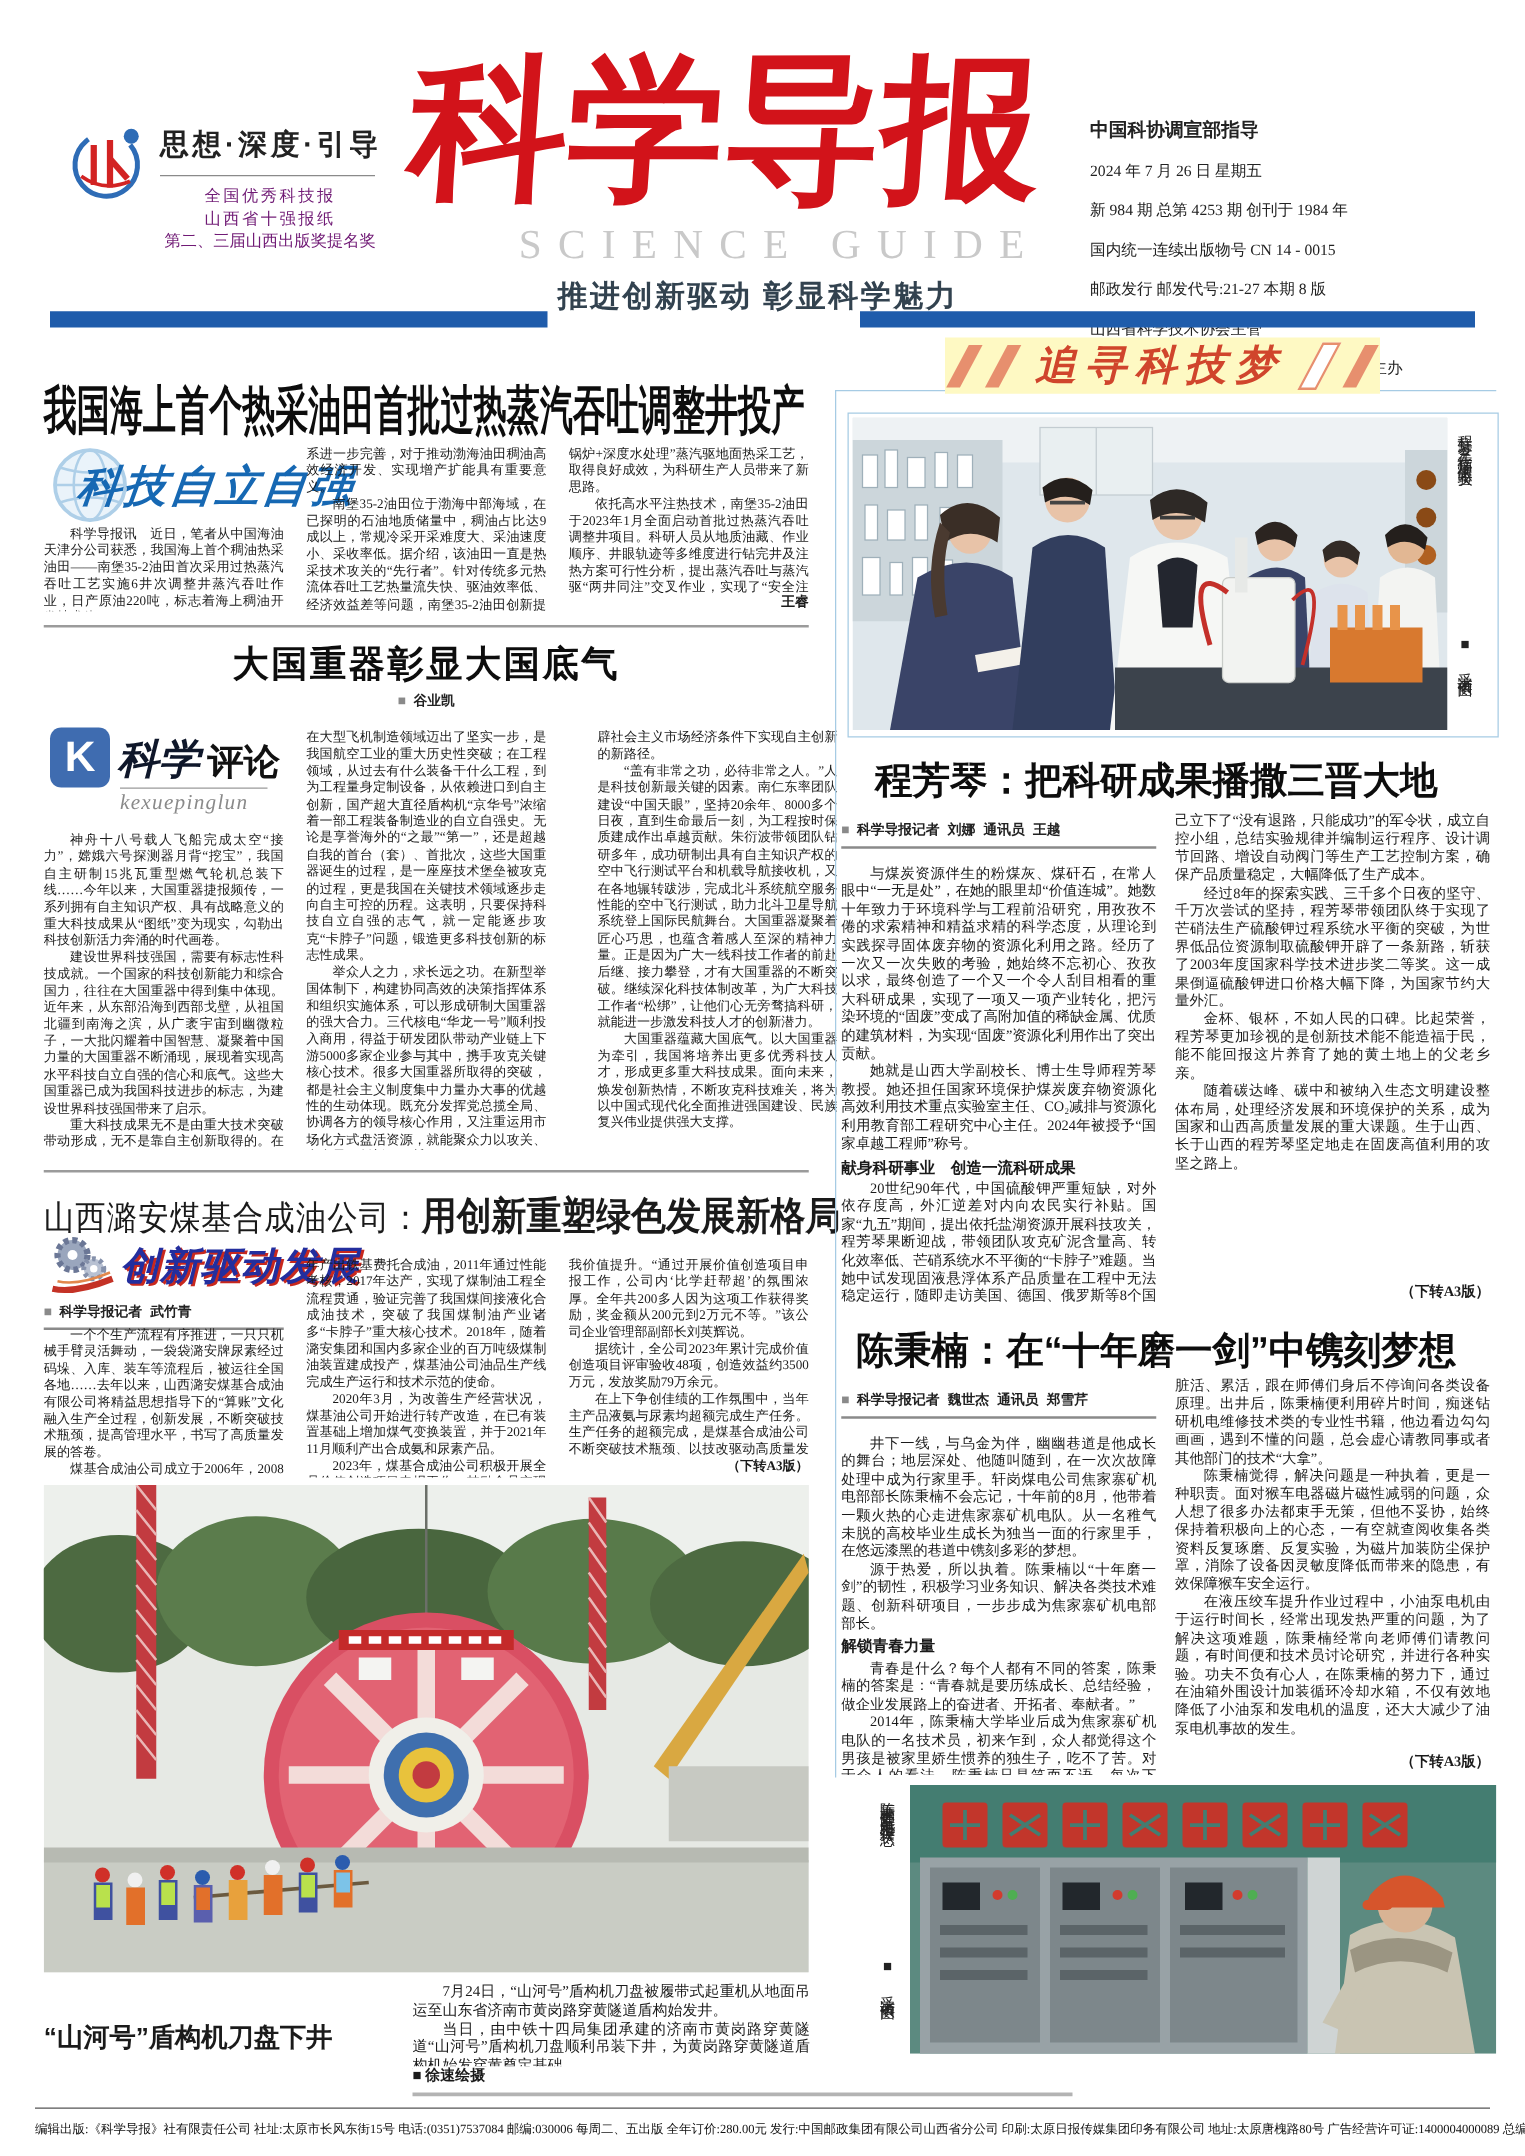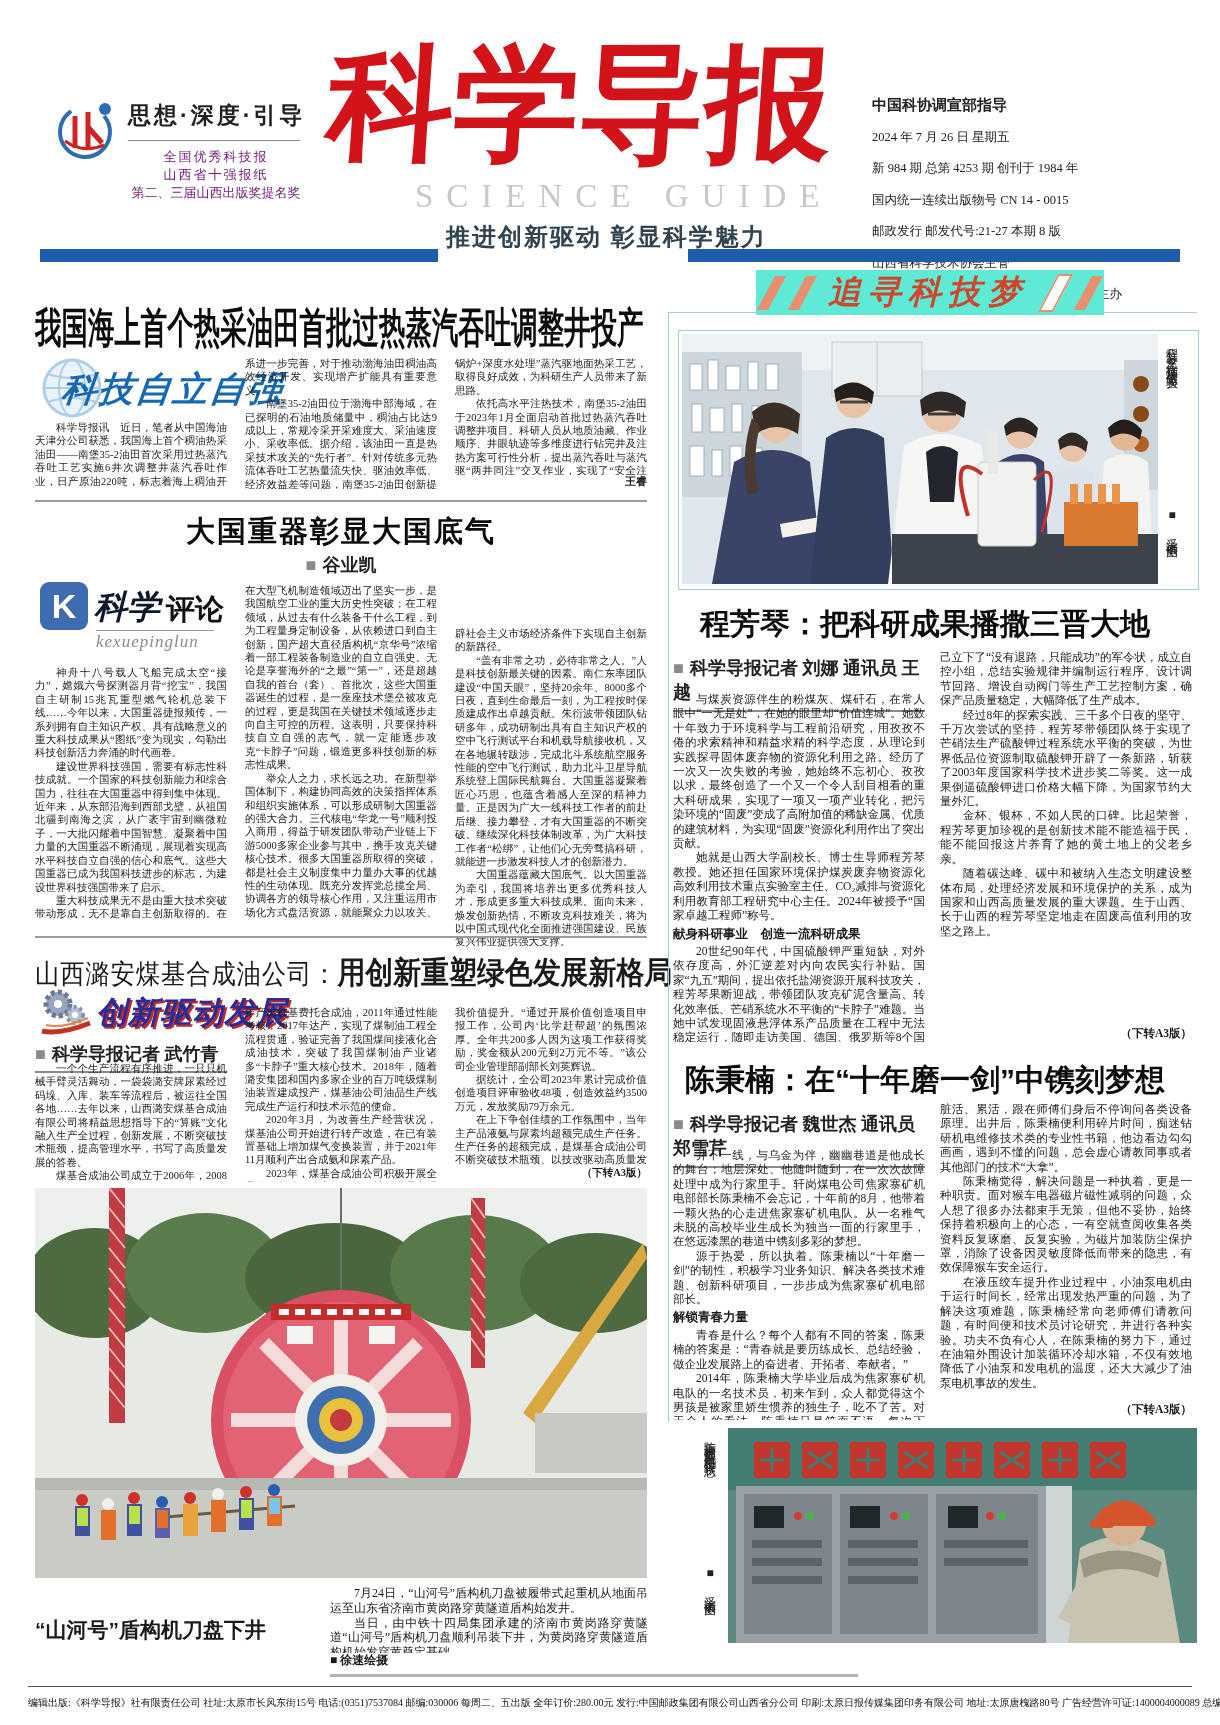--- a/index.html
+++ b/index.html
@@ -19,21 +19,21 @@
   .bluebar{height:13px;background:#1f5cab;}
   .slogan{font-size:24px;font-weight:bold;color:#32424f;letter-spacing:2px;white-space:nowrap;
           font-family:"Liberation Sans",sans-serif;}
   
   .colL{position:absolute;width:192px;font-size:10.5px;line-height:13.4px;text-align:justify;overflow:hidden;}
   .colR{position:absolute;width:252px;font-size:11.5px;line-height:14.4px;text-align:justify;overflow:hidden;}
   .colL p,.colR p,.capt p{margin:0;text-indent:2em;}
   .cont p:first-child{text-indent:0;}
   .jump{text-align:right;font-weight:bold;text-indent:0;}
   .subhead{font-weight:bold;font-size:12.5px;margin:4px 0 3px;font-family:"Liberation Sans",sans-serif;}
-  .byline{font-weight:bold;font-size:18px;color:#222;font-family:Liberation Serif, serif;}
+  .byline{font-weight:bold;font-size:11px;color:#222;font-family:Liberation Mono, monospace;}
   .byline .sq{color:#8a8a8a;margin-right:6px;}
   .rule{background:#9b9b9b;height:2px;}
   .author{ text-align:right;font-weight:bold;font-size:11px;}
   
   .lead-head span{display:inline-block;font-size:42px;font-weight:900;white-space:nowrap;
       transform:scaleX(0.63);transform-origin:0 50%;font-family:"Liberation Sans",sans-serif;color:#0d0d0d;}
   .h2c{font-size:29px;font-weight:900;letter-spacing:2px;text-align:center;font-family:"Liberation Sans",sans-serif;color:#0d0d0d;white-space:nowrap;}
   .h2r{font-size:30px;font-weight:900;text-align:center;font-family:"Liberation Sans",sans-serif;color:#0d0d0d;white-space:nowrap;}
   .luan-head{white-space:nowrap;transform:scaleX(0.9);transform-origin:0 50%;}
   .luan-head .kick{font-size:27px;font-weight:500;letter-spacing:1px;font-family:"Liberation Sans",sans-serif;}
@@ -44,21 +44,21 @@
   .kbox{width:48px;height:48px;background:#3f6cb0;border-radius:9px;color:#fff;font-weight:900;
       font-size:34px;text-align:center;line-height:48px;font-family:"Liberation Sans",sans-serif;}
   .kred{font-size:33px;font-weight:900;color:#0f172a;font-style:italic;font-family:"Liberation Serif",serif;}
   .kblack{font-size:29px;font-weight:900;color:#111;font-family:"Liberation Sans",sans-serif;}
   .kpin{font-size:17px;font-style:italic;color:#8a8a8a;border-top:1px solid #9a9a9a;padding-top:1px;letter-spacing:1px;}
   .gearbadge{font-size:31px;font-weight:900;font-style:italic;color:#232e9e;letter-spacing:1px;white-space:nowrap;
       text-shadow:2px 2px 0 #c8281e;font-family:"Liberation Sans",sans-serif;}
   
   .frameV{width:1px;background:#a6cbe4;}
   .frameH{height:1px;background:#a6cbe4;}
-  .banner{display:flex;align-items:center;gap:20px;background:#5eead4;padding:0 10px;}
+  .banner{display:flex;align-items:center;gap:20px;background:#fef9c3;padding:0 10px;}
   .slash{width:11px;height:34px;background:#e78f6e;transform:skewX(-28deg);}
   .slash.outline{background:#fff;border:2px solid #e78f6e;}
   .banner-text{font-size:33px;font-weight:900;font-style:italic;color:#d0452c;letter-spacing:7px;white-space:nowrap;
       font-family:"Liberation Serif",serif;}
   .vcap{writing-mode:vertical-rl;font-size:12px;letter-spacing:2px;color:#222;}
   
   .capt{font-size:12px;line-height:14.8px;text-align:justify;}
   .capt-title{font-size:21px;font-weight:900;font-family:"Liberation Sans",sans-serif;white-space:nowrap;}
   .credit{text-align:left;font-weight:bold;}
   
@@ -153,21 +153,21 @@
 
   <div class="colL" style="left:35px;top:666px;height:254px;">
       <p>神舟十八号载人飞船完成太空“接力”，嫦娥六号探测器月背“挖宝”，我国自主研制15兆瓦重型燃气轮机总装下线……今年以来，大国重器捷报频传，一系列拥有自主知识产权、具有战略意义的重大科技成果从“图纸”变为现实，勾勒出科技创新活力奔涌的时代画卷。</p>
       <p>建设世界科技强国，需要有标志性科技成就。一个国家的科技创新能力和综合国力，往往在大国重器中得到集中体现。近年来，从东部沿海到西部戈壁，从祖国北疆到南海之滨，从广袤宇宙到幽微粒子，一大批闪耀着中国智慧、凝聚着中国力量的大国重器不断涌现，展现着实现高水平科技自立自强的信心和底气。这些大国重器已成为我国科技进步的标志，为建设世界科技强国带来了启示。</p>
       <p>重大科技成果无不是由重大技术突破带动形成，无不是靠自主创新取得的。在航空领域，C919大飞机成功首飞，标志着我国</p>
     </div>
   <div class="colL cont" style="left:245px;top:584px;height:336px;">
       <p>在大型飞机制造领域迈出了坚实一步，是我国航空工业的重大历史性突破；在工程领域，从过去有什么装备干什么工程，到为工程量身定制设备，从依赖进口到自主创新，国产超大直径盾构机“京华号”浓缩着一部工程装备制造业的自立自强史。无论是享誉海外的“之最”“第一”，还是超越自我的首台（套）、首批次，这些大国重器诞生的过程，是一座座技术堡垒被攻克的过程，更是我国在关键技术领域逐步走向自主可控的历程。这表明，只要保持科技自立自强的志气，就一定能逐步攻克“卡脖子”问题，锻造更多科技创新的标志性成果。</p>
       <p>举众人之力，求长远之功。在新型举国体制下，构建协同高效的决策指挥体系和组织实施体系，可以形成研制大国重器的强大合力。三代核电“华龙一号”顺利投入商用，得益于研发团队带动产业链上下游5000多家企业参与其中，携手攻克关键核心技术。很多大国重器所取得的突破，都是社会主义制度集中力量办大事的优越性的生动体现。既充分发挥党总揽全局、协调各方的领导核心作用，又注重运用市场化方式盘活资源，就能聚众力以攻关、合多元而创新，不断开</p>
     </div>
-  <div class="colL cont" style="left:455px;top:584px;height:336px;margin-top:43px;">
+  <div class="colL cont" style="left:478px;top:584px;height:336px;">
       <p>辟社会主义市场经济条件下实现自主创新的新路径。</p>
       <p>“盖有非常之功，必待非常之人。”人是科技创新最关键的因素。南仁东率团队建设“中国天眼”，坚持20余年、8000多个日夜，直到生命最后一刻，为工程按时保质建成作出卓越贡献。朱衍波带领团队钻研多年，成功研制出具有自主知识产权的空中飞行测试平台和机载导航接收机，又在各地辗转跋涉，完成北斗系统航空服务性能的空中飞行测试，助力北斗卫星导航系统登上国际民航舞台。大国重器凝聚着匠心巧思，也蕴含着感人至深的精神力量。正是因为广大一线科技工作者的前赴后继、接力攀登，才有大国重器的不断突破。继续深化科技体制改革，为广大科技工作者“松绑”，让他们心无旁骛搞科研，就能进一步激发科技人才的创新潜力。</p>
       <p>大国重器蕴藏大国底气。以大国重器为牵引，我国将培养出更多优秀科技人才，形成更多重大科技成果。面向未来，焕发创新热情，不断攻克科技难关，将为以中国式现代化全面推进强国建设、民族复兴伟业提供强大支撑。</p>
     </div>
 
   <div class="abs rule" style="left:35px;top:936px;width:612px;"></div>
 
   <div class="abs luan-head" style="left:35px;top:952px;">
     <span class="kick">山西潞安煤基合成油公司：</span><span class="main">用创新重塑绿色发展新格局</span>
   </div>

